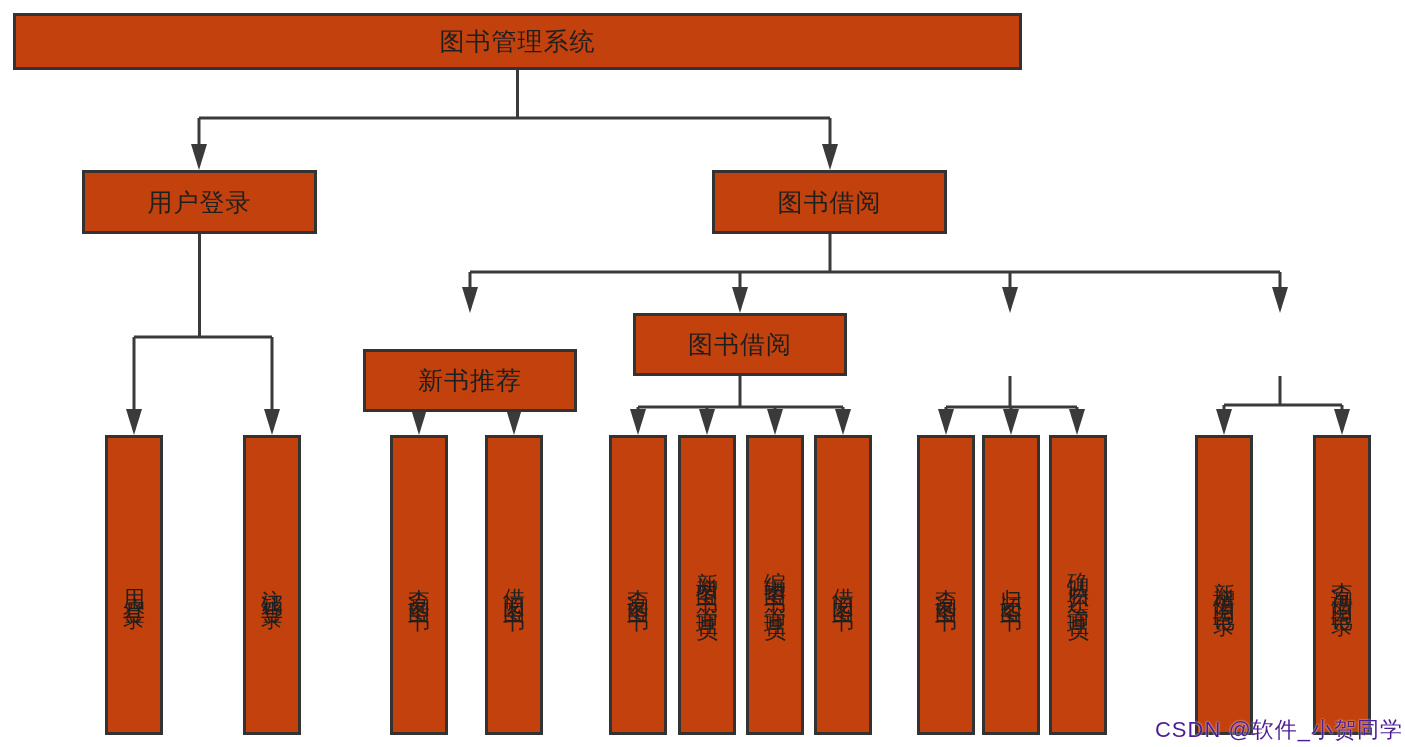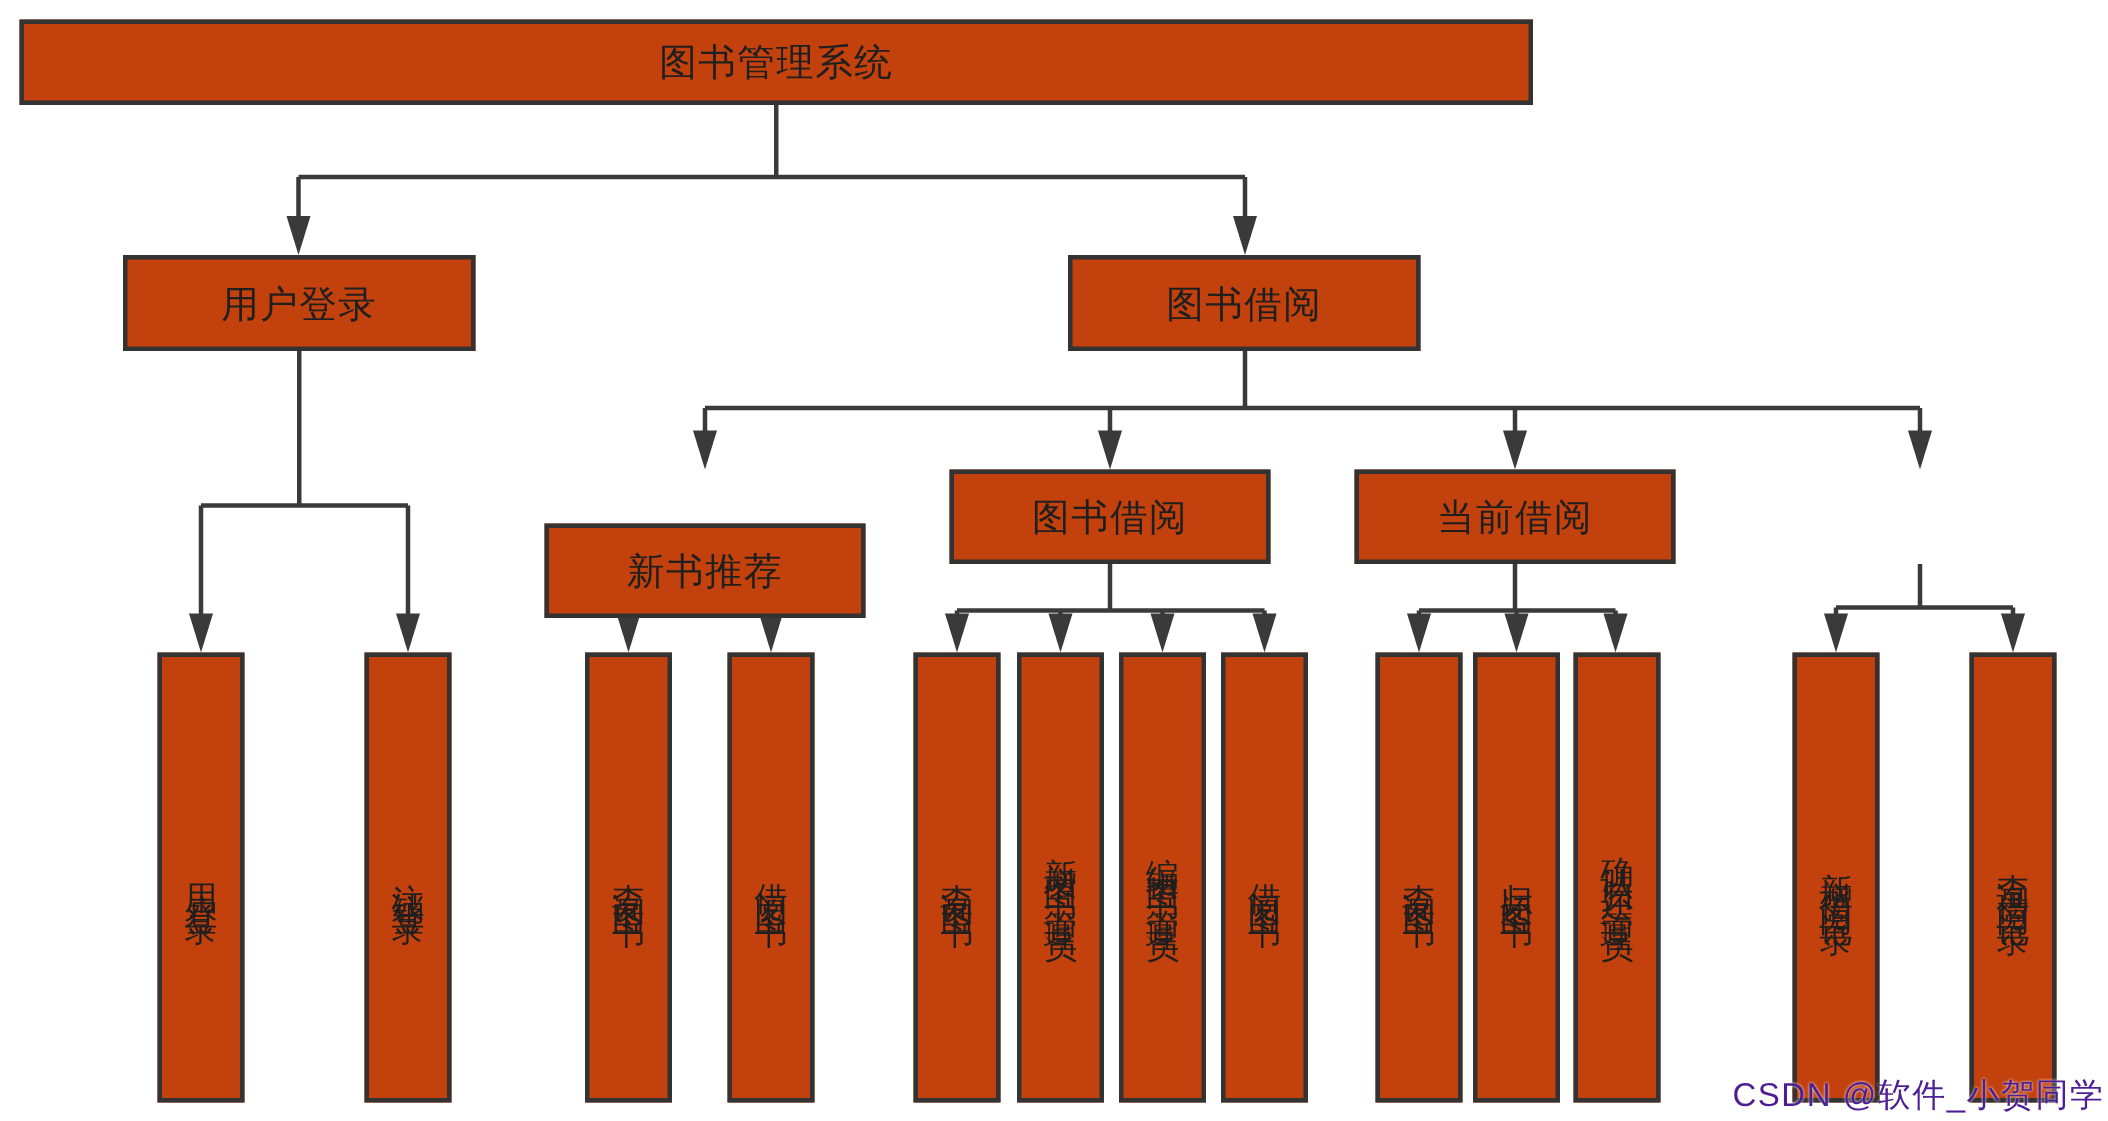--- a/index.html
+++ b/index.html
@@ -131,23 +131,20 @@
   <div class="box hbox" style="left:712px;top:170px;width:235px;height:64px;">
     <span>图书借阅</span>
   </div>
 
   <div class="box hbox" style="left:363px;top:313px;width:214px;height:63px;margin-top:36px;">
     <span>新书推荐</span>
   </div>
   <div class="box hbox" style="left:633px;top:313px;width:214px;height:63px;">
     <span>图书借阅</span>
   </div>
-  <div class="box hbox" style="left:903px;top:313px;width:214px;height:63px;">
-    <span>当前借阅</span>
-  </div>
 
   <div class="box vbox" style="left:105px;">
     <span>用户登录</span>
   </div>
   <div class="box vbox" style="left:243px;">
     <span>注销登录</span>
   </div>
 
   <div class="box vbox" style="left:390px;">
     <span>查询图书</span>

